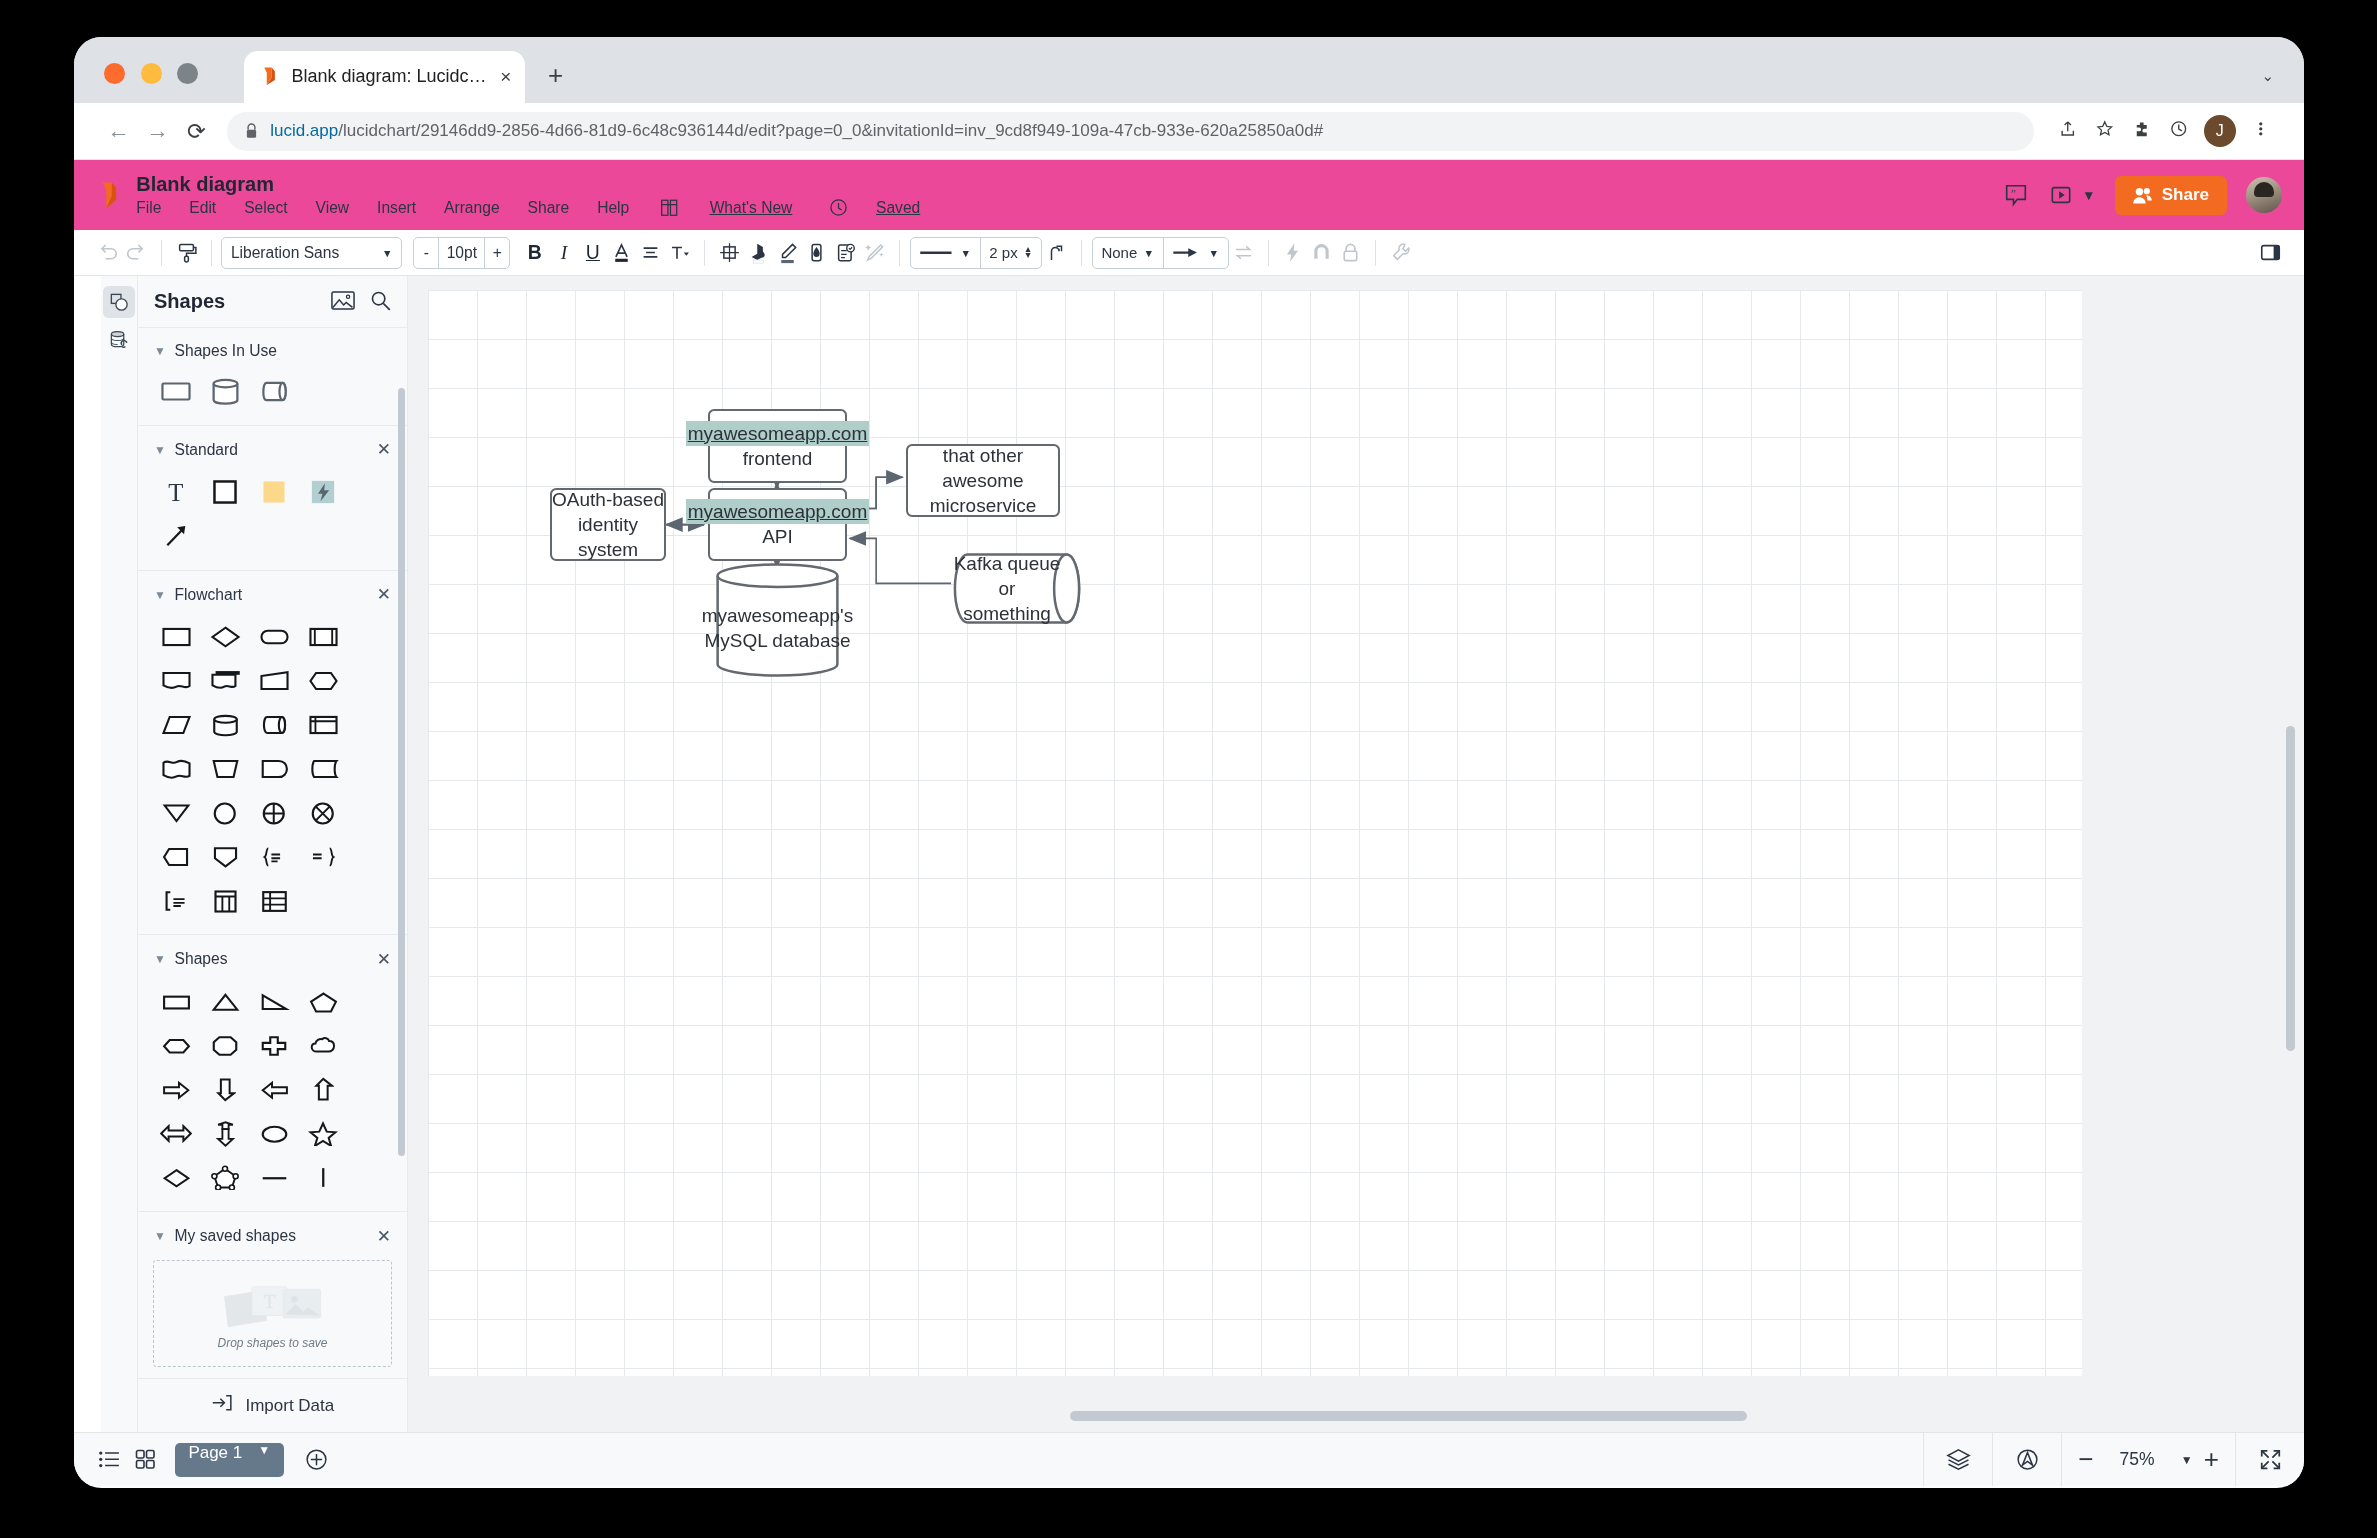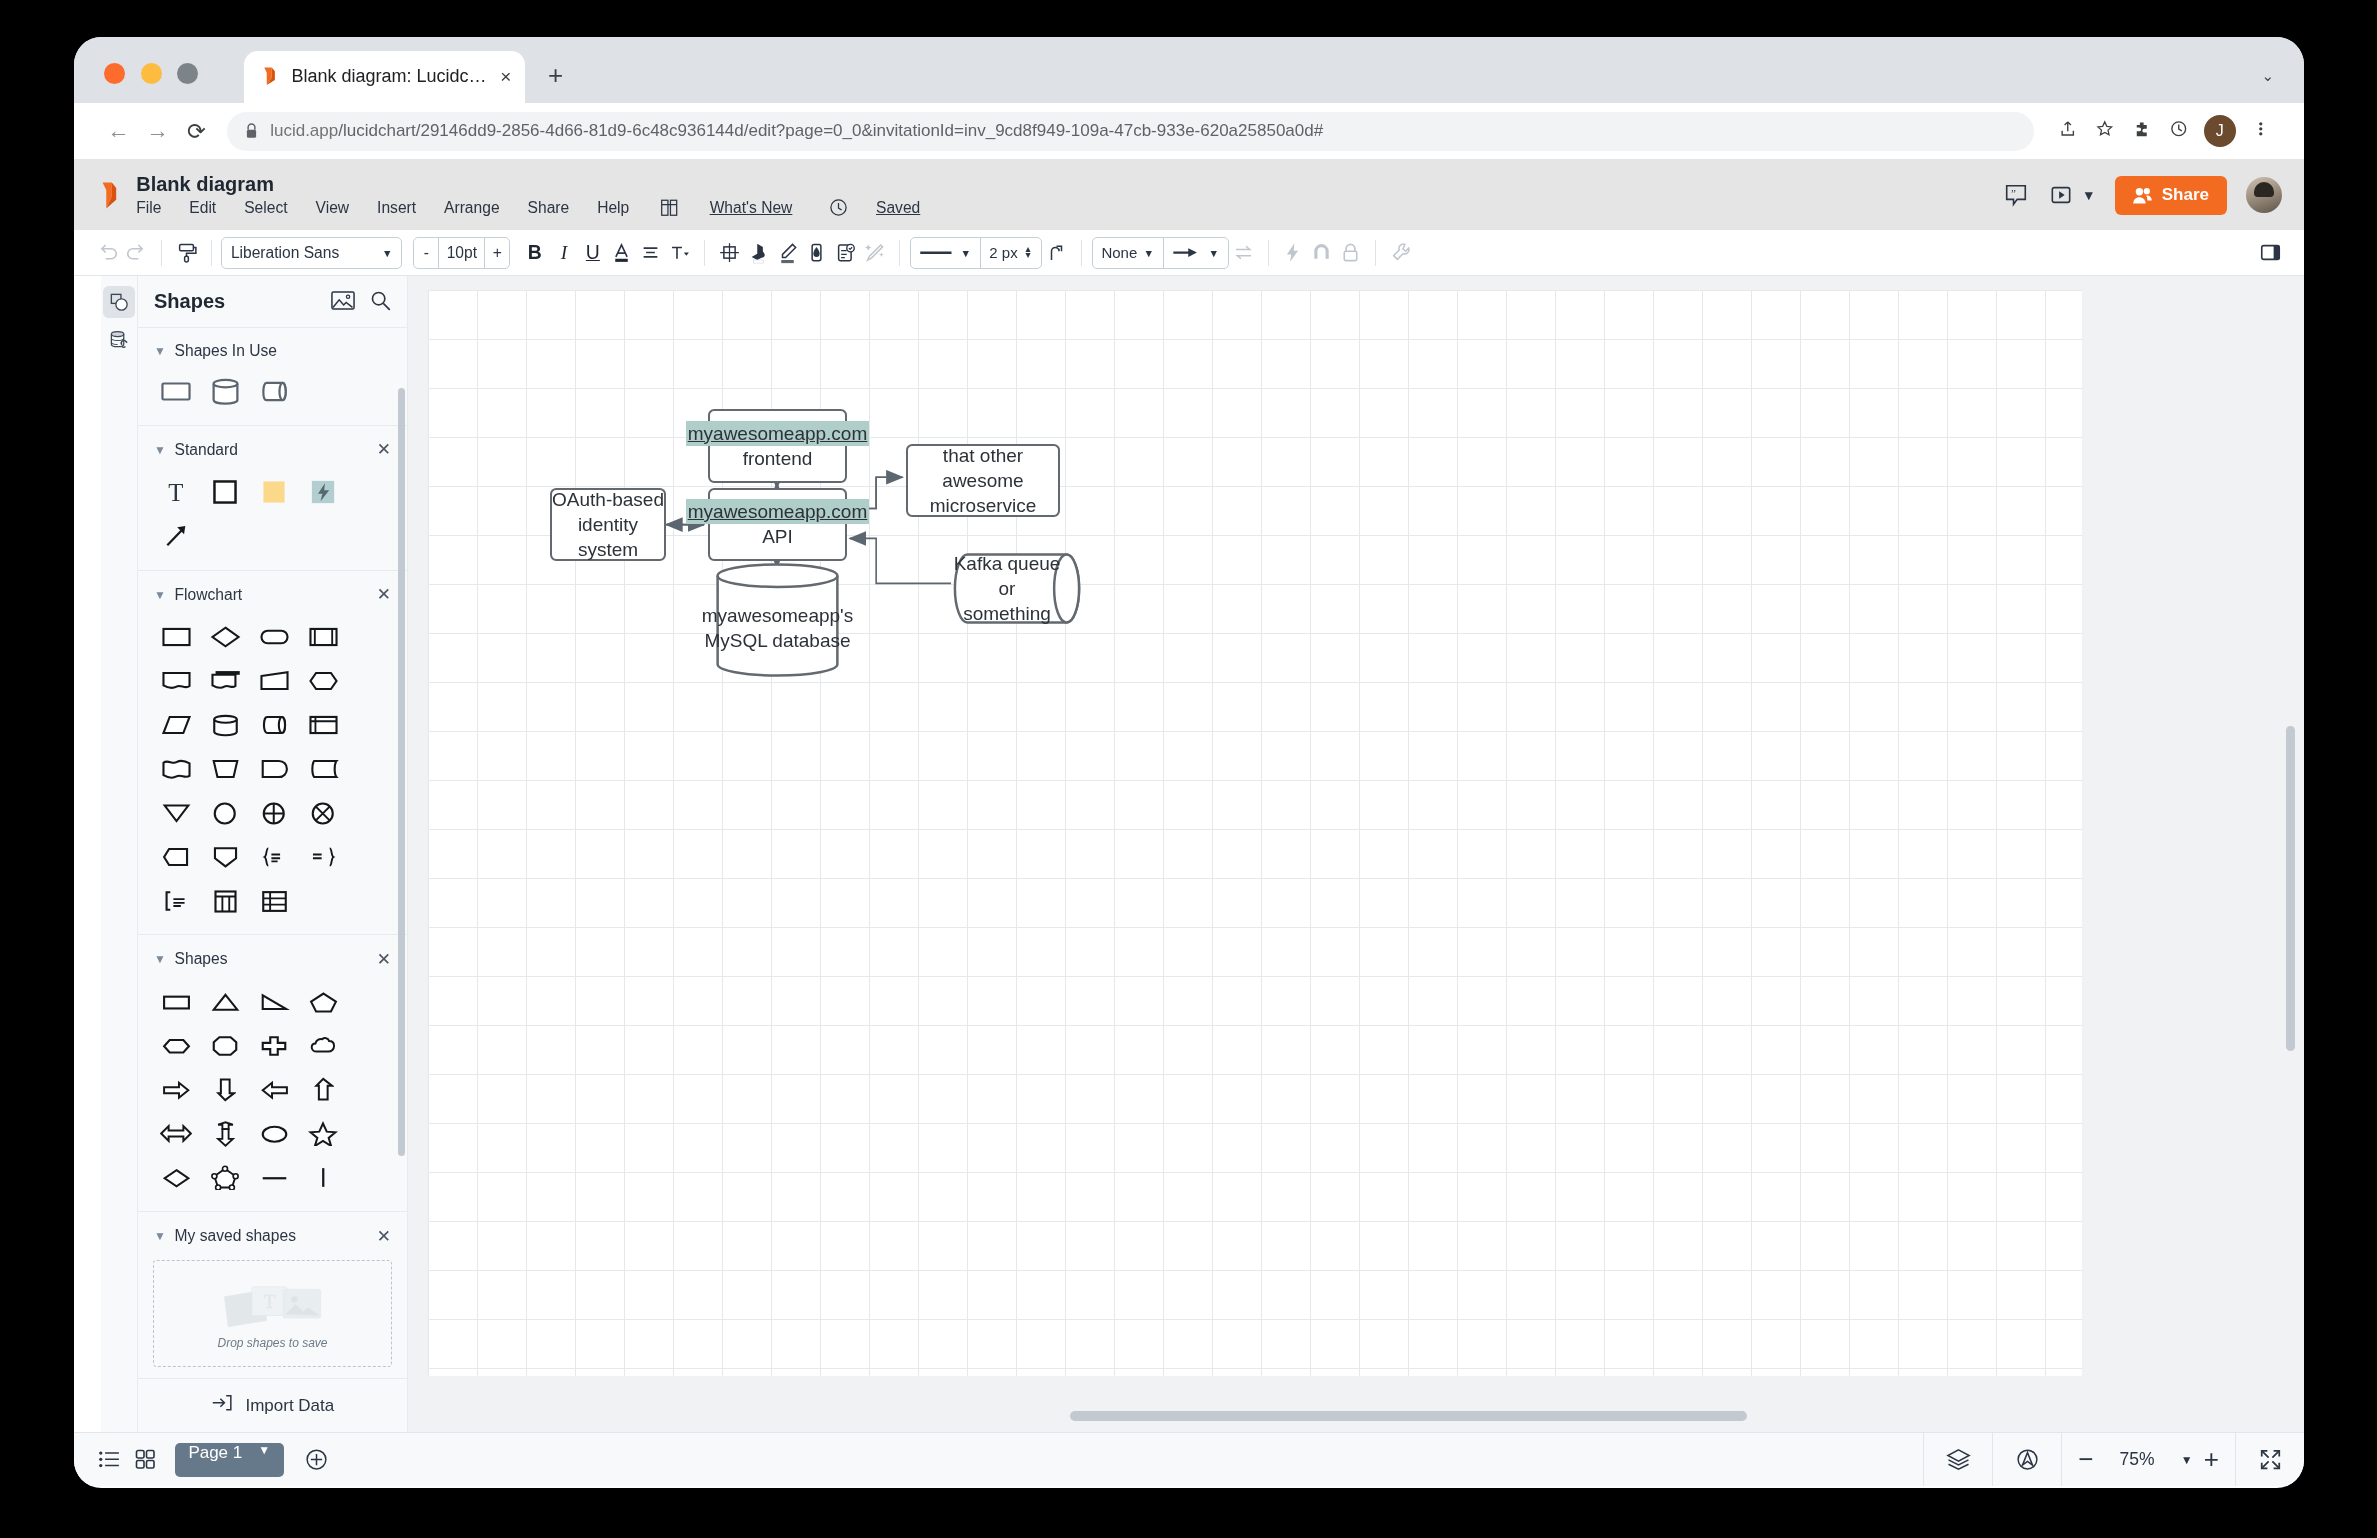--- a/index.html
+++ b/index.html
@@ -67,34 +67,34 @@
     height: 39px;
     background: #f1f3f4;
     border-radius: 20px;
     margin: 0 16px 0 11.2px;
     display: flex; align-items: center;
     padding: 0 17.5px;
     overflow: hidden;
   }
   #omnibox .lock { width: 13px; height: 16px; flex: 0 0 13px; margin-right: 12.5px; }
   #omnibox .url { font-size: 17px; color: #5f6368; white-space: nowrap; }
-  #omnibox .url .host { color: #737373; }
+  #omnibox .url .host { color: #0369a1; }
   .omni-icon { width: 37px; text-align: center; color: #3c4043; font-size: 17.5px; }
   #profile-pill {
     width: 32px; height: 32px; border-radius: 50%;
     background: #6b4a2e; color: #fff;
     display: flex; align-items: center; justify-content: center;
     font-size: 16px; margin: 0 6.2px;
   }
 
   
   #app-header {
     position: relative;
     height: 70px;
-    background: #e5e5e5;
+    background: #ec4899;
     display: flex; align-items: center;
     padding: 0 22.5px 0 21px;
   }
   #app-logo { width: 27.5px; height: 31px; flex: 0 0 27.5px; margin-right: 13.7px; }
   #doc-block { flex: 0 0 auto; }
   #doc-title { font-size: 20px; font-weight: bold; color: #1f2733; margin-bottom: 2.5px; }
   #menu-row { display: flex; align-items: center; gap: 28px; }
   #menu-row .menu-item { font-size: 15.6px; color: #2b3543; }
   #menu-row .grid-icon { width: 17px; height: 17.5px; margin: 0 3.7px; }
   #menu-row .linky { font-size: 15.6px; color: #2b3543; text-decoration: underline; }

